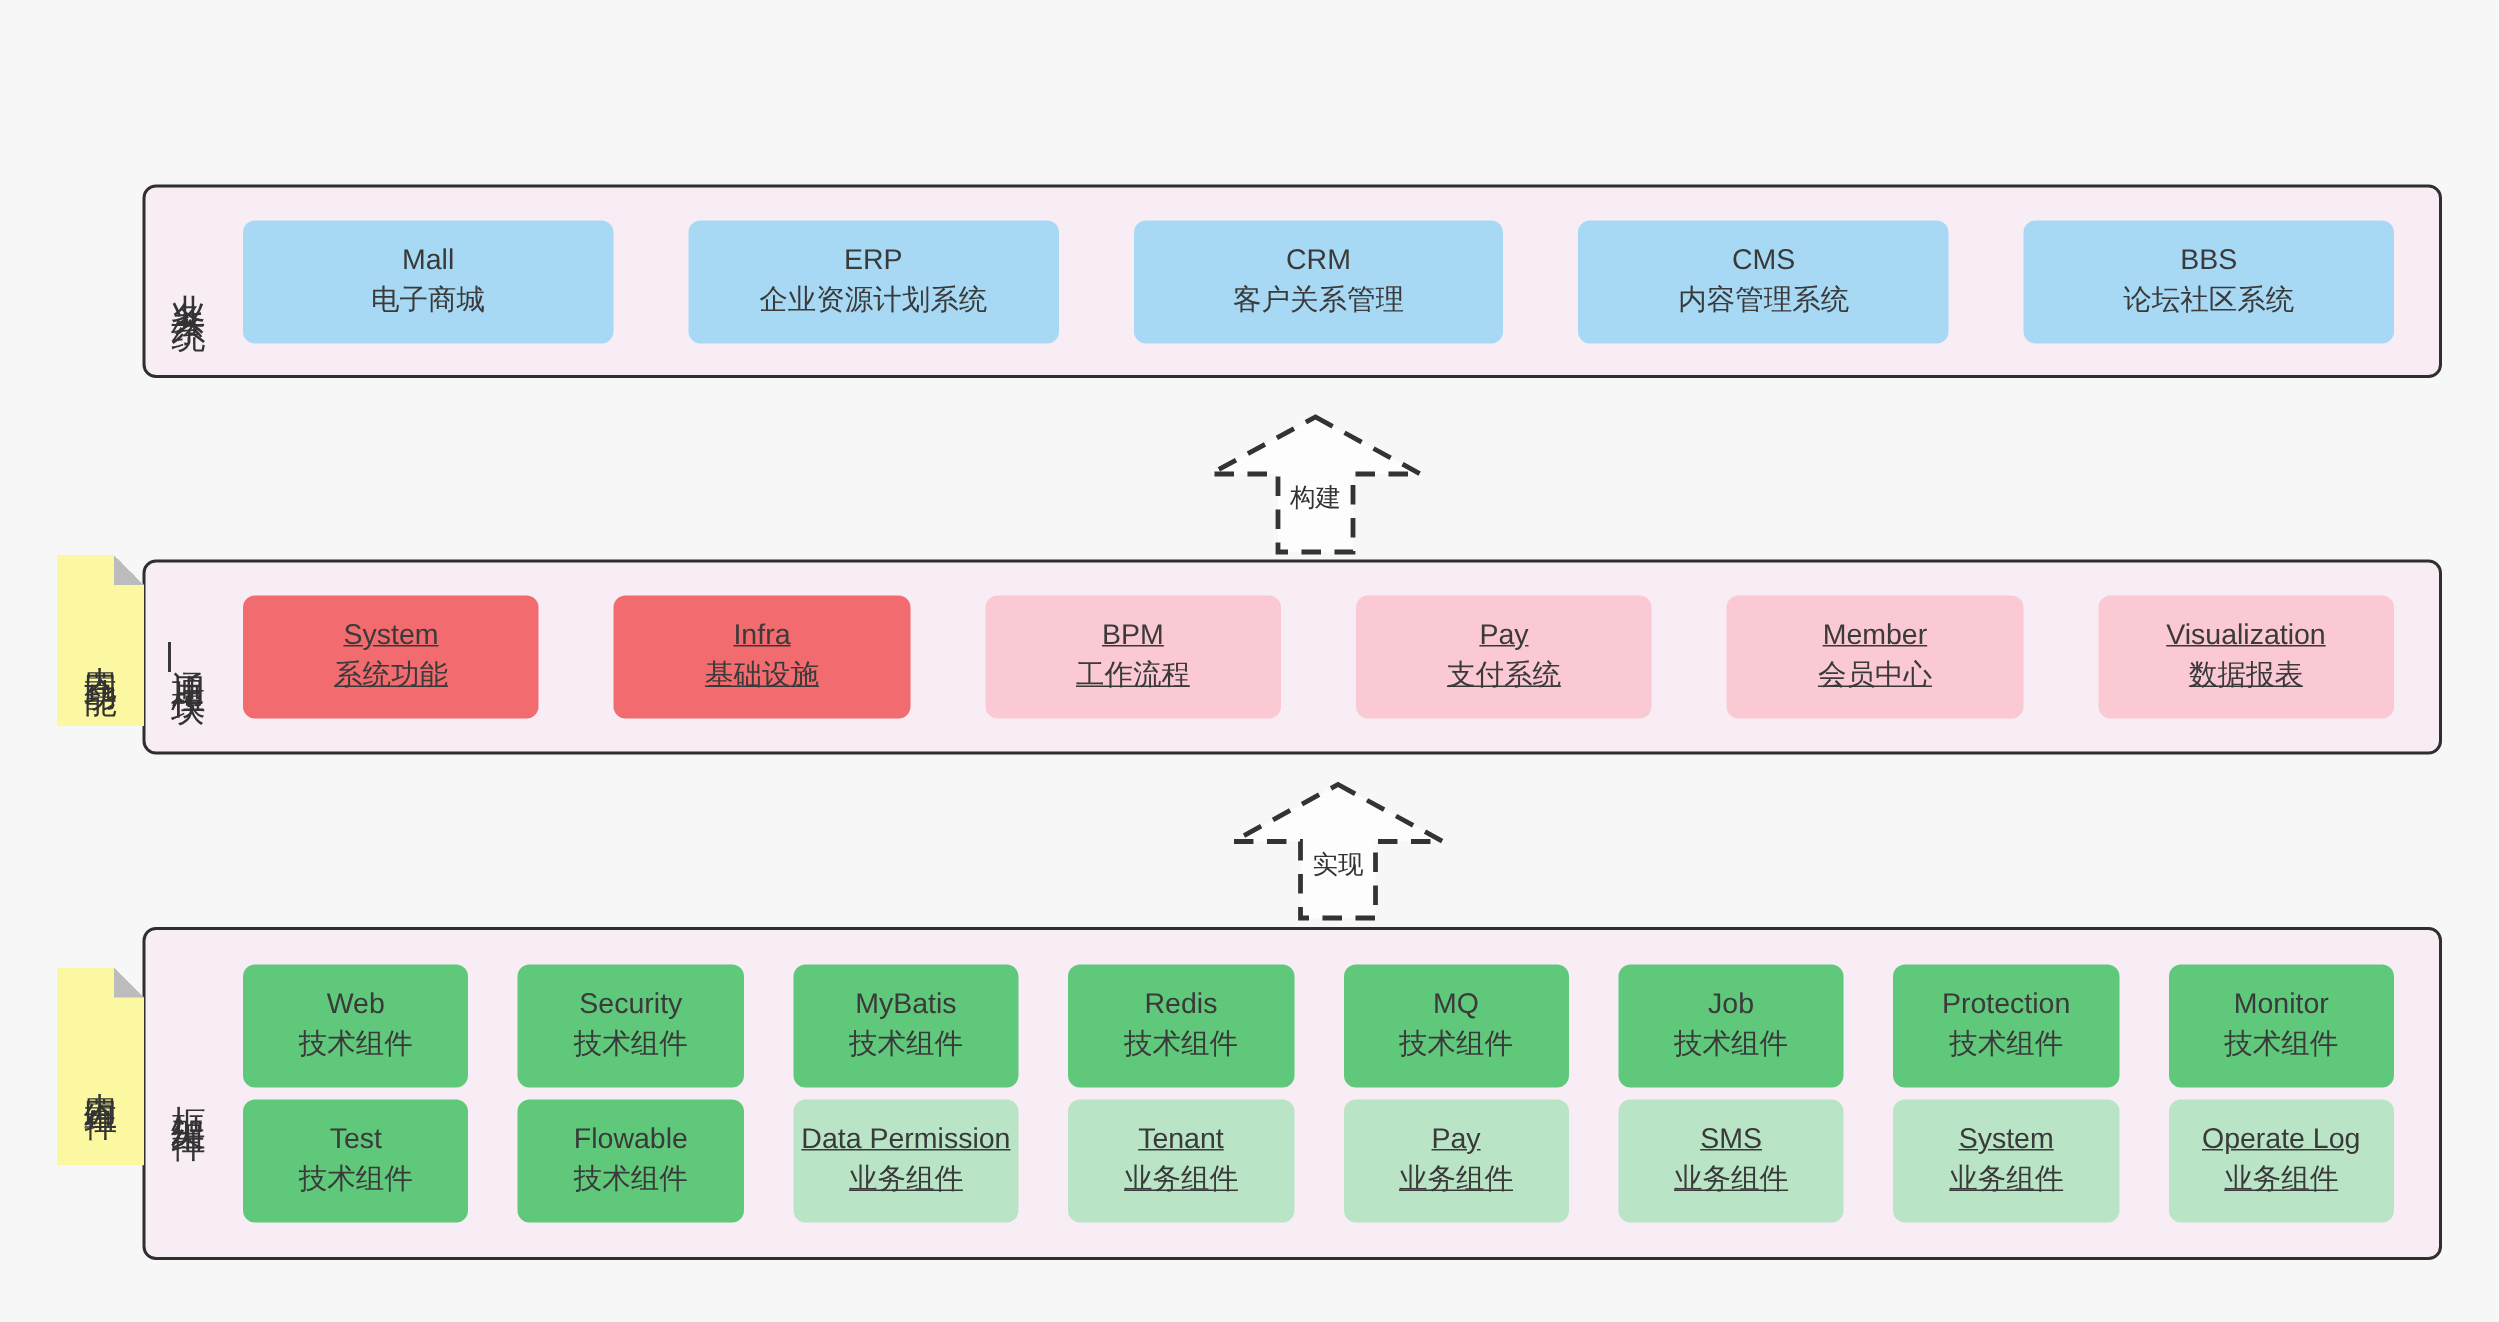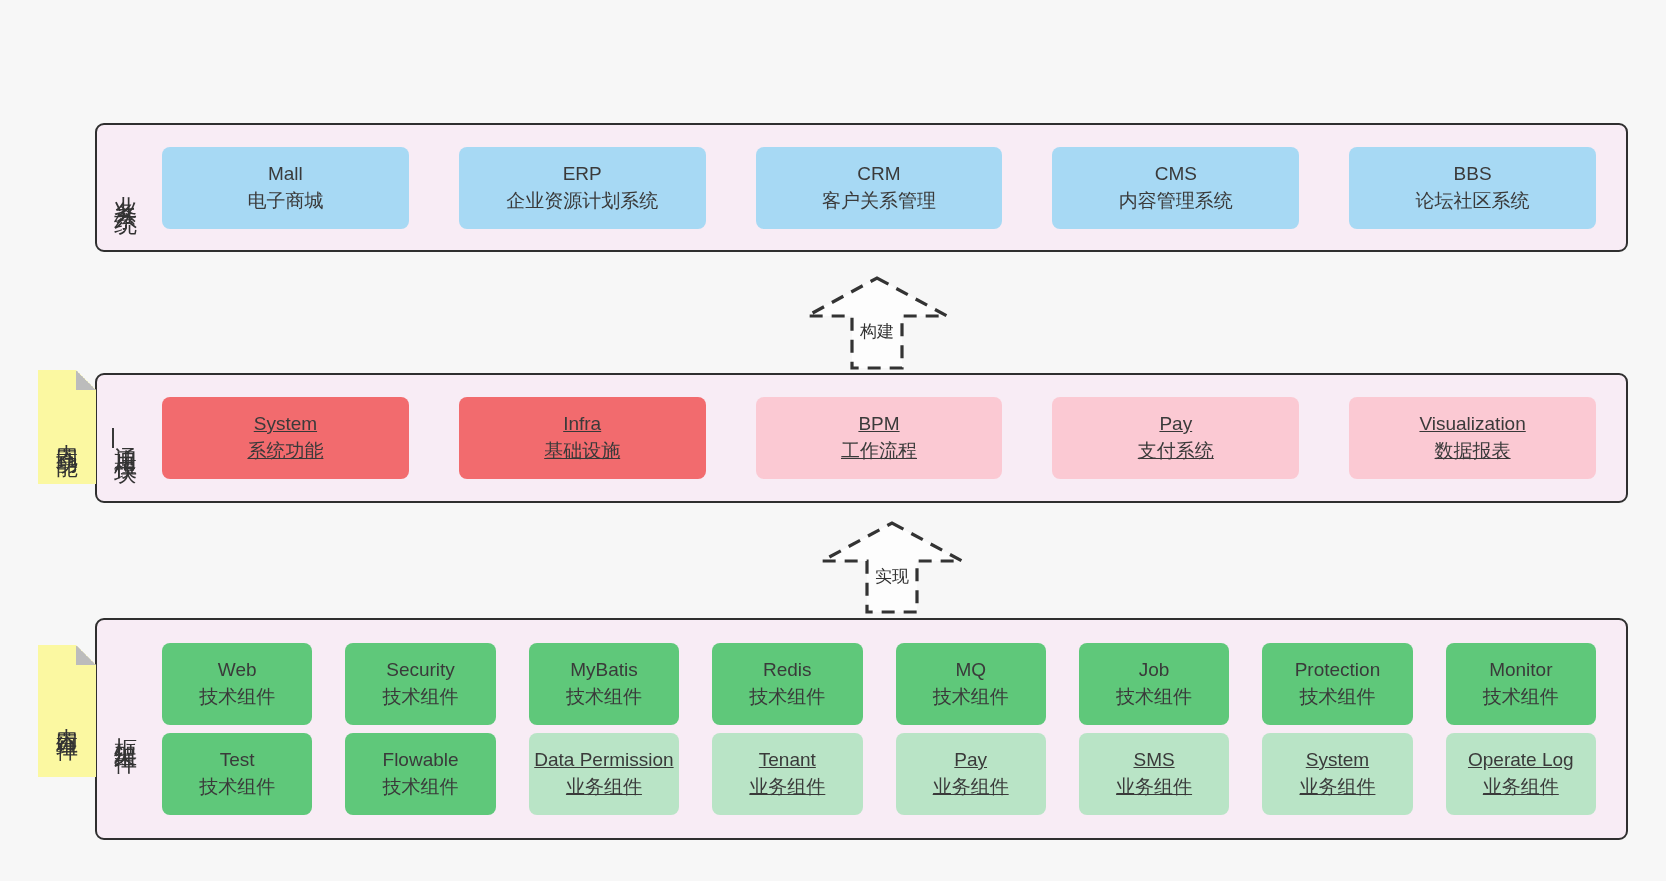--- a/index.html
+++ b/index.html
@@ -110,20 +110,24 @@
     </div>
     <div class="box pink">
       <span>BPM</span>
       <span>工作流程</span>
     </div>
     <div class="box pink">
       <span>Pay</span>
       <span>支付系统</span>
     </div>
     <div class="box pink">
+      <span>Member</span>
+      <span>会员中心</span>
+    </div>
+    <div class="box pink">
       <span>Visualization</span>
       <span>数据报表</span>
     </div>
   </div>
 </div>
 
 <svg class="up-arrow" id="arrow-implement" width="146" height="95" viewBox="0 0 146 95">
   <polygon points="73,3 143,41 98,41 98,92 48,92 48,41 3,41" fill="#fdfdfd" stroke="#333" stroke-width="3.2" stroke-dasharray="13 9"></polygon>
   <text x="73" y="62" text-anchor="middle">实现</text>
 </svg>

